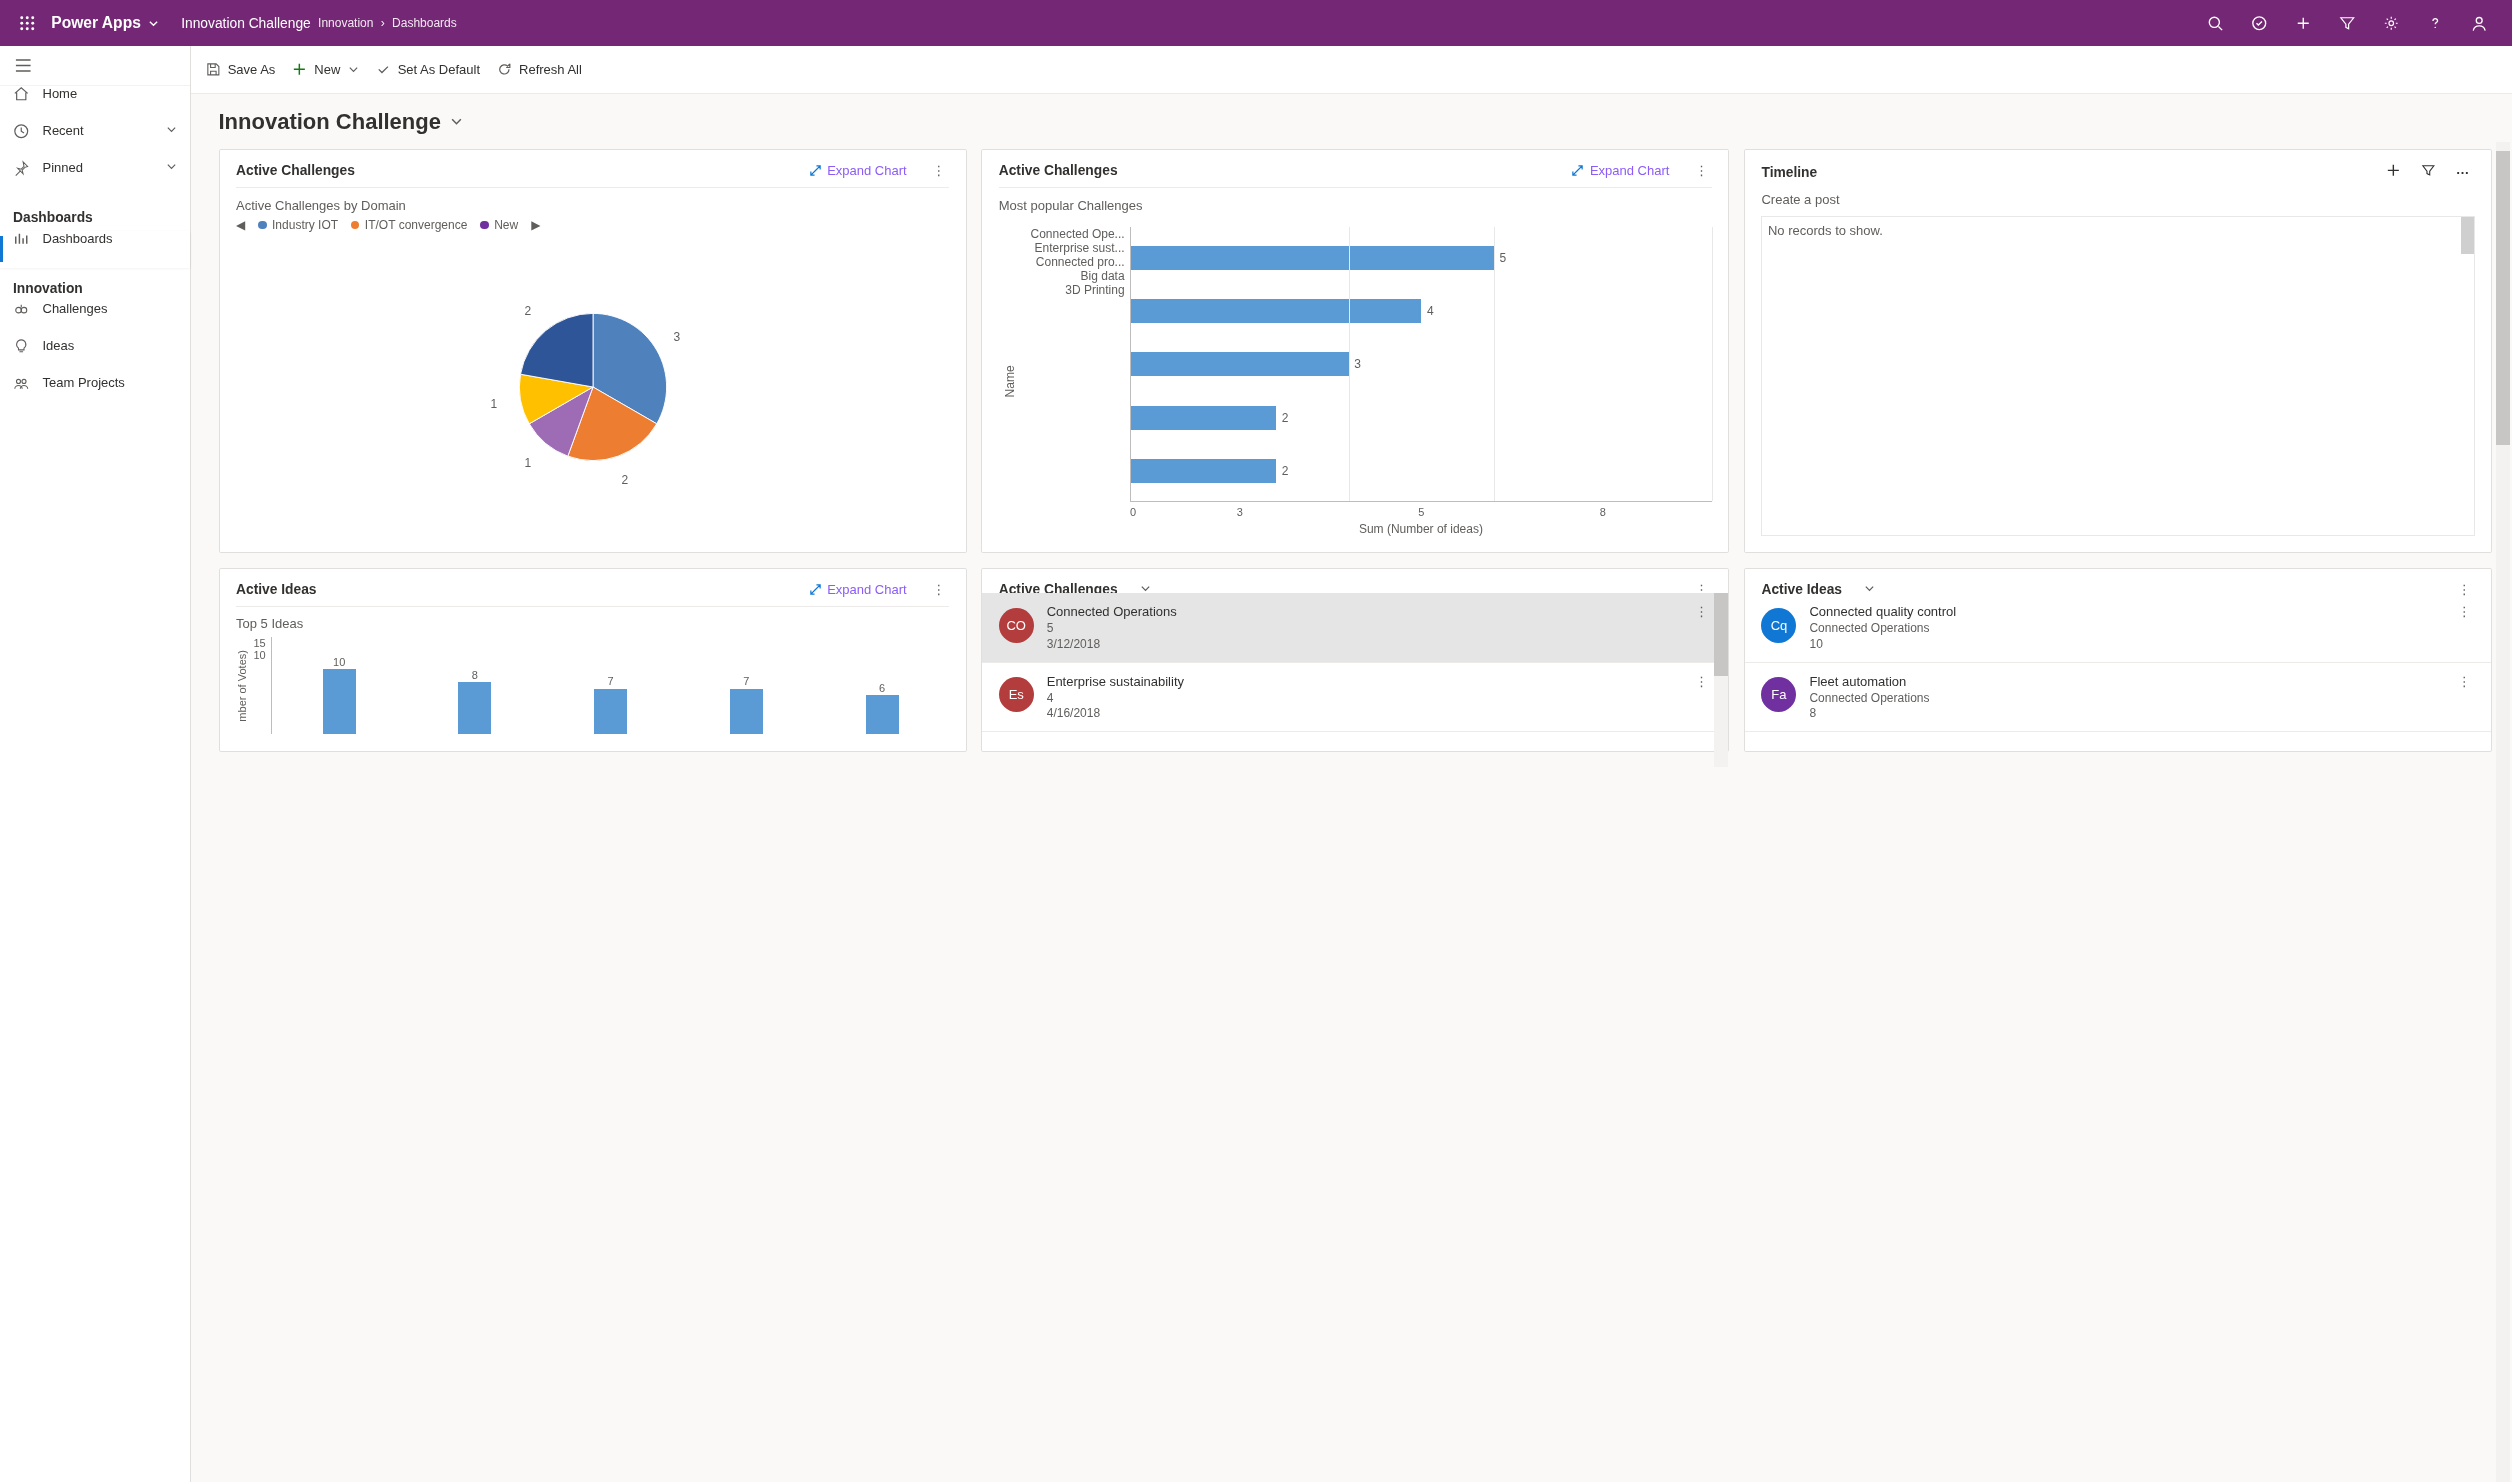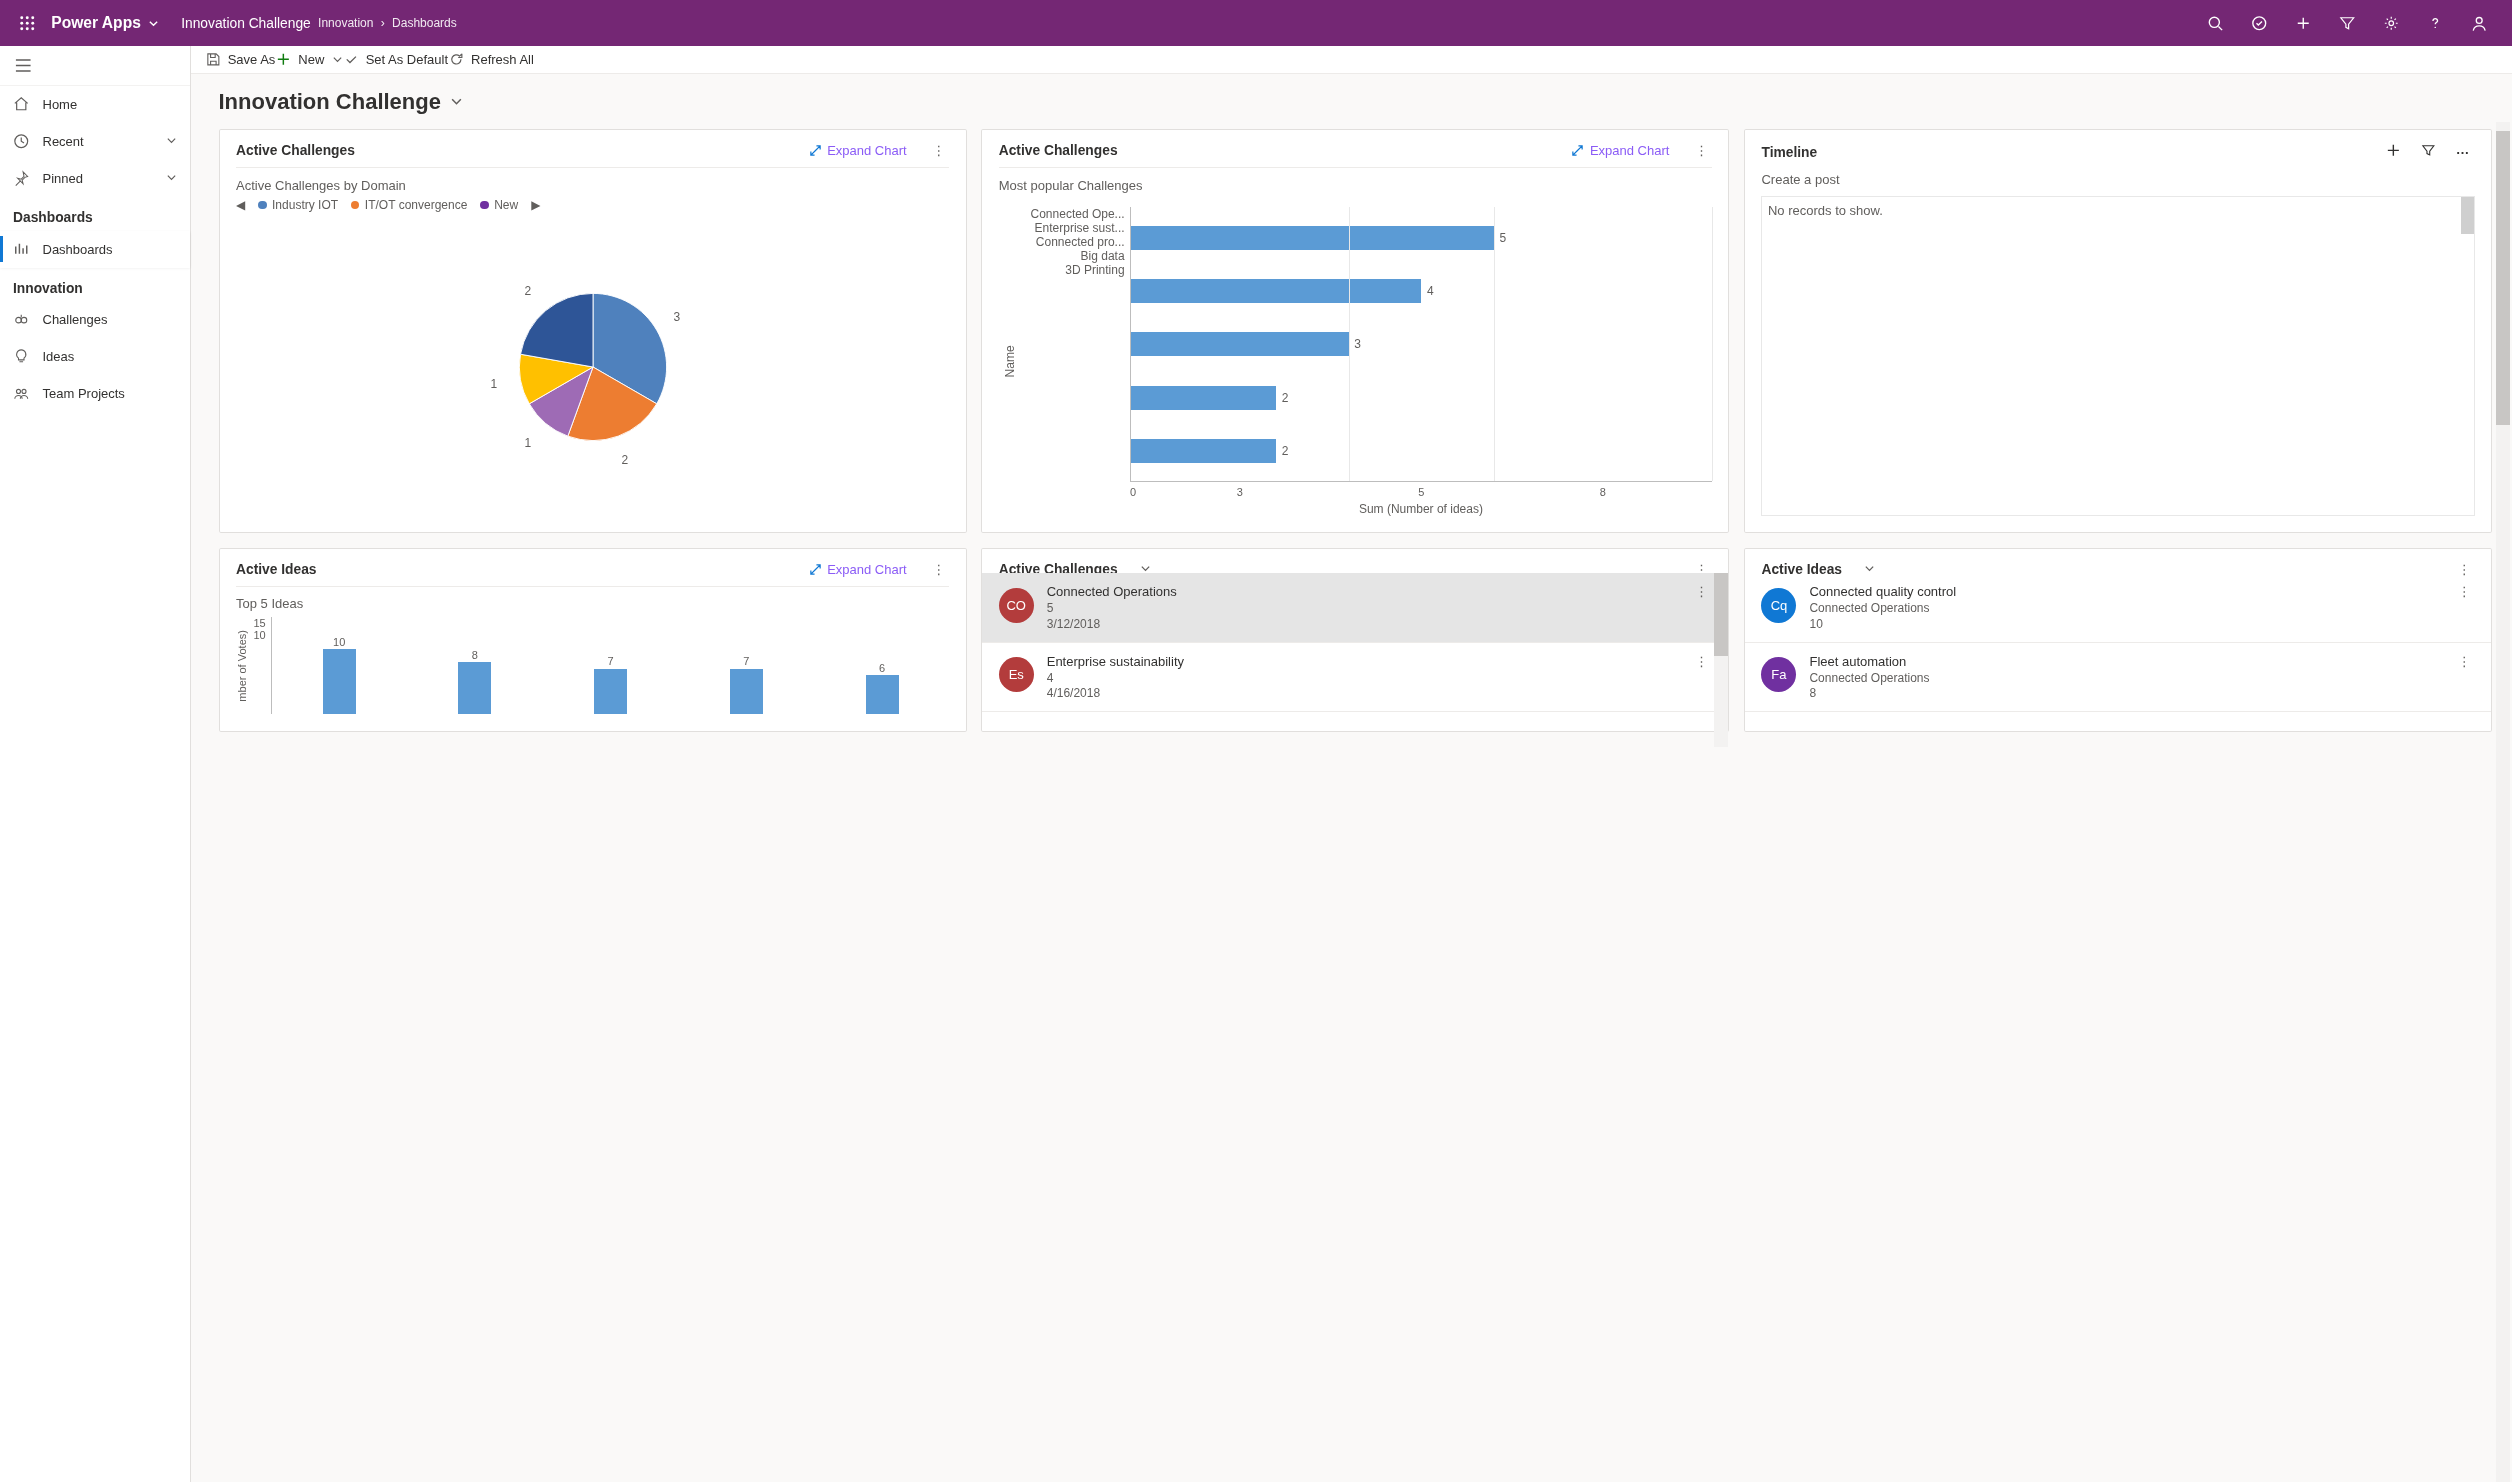--- a/index.html
+++ b/index.html
@@ -14,31 +14,31 @@
   .topbar .spacer { flex: 1; }
   .topbar .icon-btn { width: 44px; height: 46px; display: flex; align-items: center; justify-content: center; cursor: pointer; }
   .topbar svg { stroke: #fff; fill: none; }
 
   
   .body { display: flex; height: calc(100% - 46px); }
 
   
   .nav { width: 191px; border-right: 0.9px solid #e1dfdd; background: #fff; display: flex; flex-direction: column; }
   .nav .hamburger { height: 40px; display: flex; align-items: center; padding-left: 14.7px; border-bottom: 0.9px solid #f3f2f1; cursor: pointer; }
-  .nav .item { height: 37px; display: flex; align-items: center; padding: 0 13px; gap: 13px; cursor: pointer; font-size: 13px; color: #323130; }
+  .nav .item { height: 37px; display: flex; padding: 0 13px; gap: 13px; cursor: pointer; font-size: 13px; color: #323130; }
   .nav .group { font-weight: 600; padding: 13px 13px 5.5px; font-size: 13.8px; }
   .nav .item .chev { margin-left: auto; }
   .nav .item.selected { background: #fff; position: relative; box-shadow: 0 0.9px 2.8px rgba(0,0,0,.08); }
   .nav .item.selected::before { content: ""; position: absolute; left: 0; top: 5.5px; bottom: 5.5px; width: 2.8px; background: #1078d4; }
   .nav svg { stroke: #605e5c; fill: none; }
 
   
   .main { flex: 1; display: flex; flex-direction: column; background: #faf9f8; min-width: 0; }
 
-  .cmdbar { height: 28px; background: #fff; border-bottom: 0.9px solid #edebe9; display: flex; align-items: center; padding: 0 14.7px; gap: 1px; }
+  .cmdbar { height: 48px; background: #fff; border-bottom: 0.9px solid #edebe9; display: flex; align-items: center; padding: 0 14.7px; gap: 17px; }
   .cmdbar .cmd { display: flex; align-items: center; gap: 7.3px; cursor: pointer; font-size: 13px; color: #323130; }
   .cmdbar svg { stroke: #605e5c; fill: none; }
   .cmdbar .cmd.new svg { stroke: #107c10; }
 
   .page-title { padding: 14.7px 27.5px 7.3px; font-size: 22px; font-weight: 600; display: flex; align-items: center; gap: 9.2px; }
 
   .canvas { flex: 1; overflow-y: auto; padding: 7.3px 20px 20px 27.5px; position: relative; }
   .grid { display: grid; grid-template-columns: repeat(3, minmax(0, 1fr)); gap: 14.7px; }
 
   .card { background: #fff; border: 0.9px solid #e1dfdd; border-radius: 1.8px; padding: 13px 16.5px 16.5px; min-height: 404px; display: flex; flex-direction: column; }

